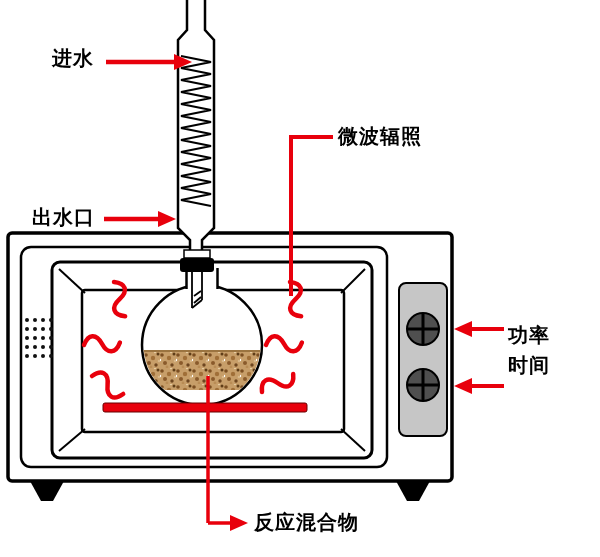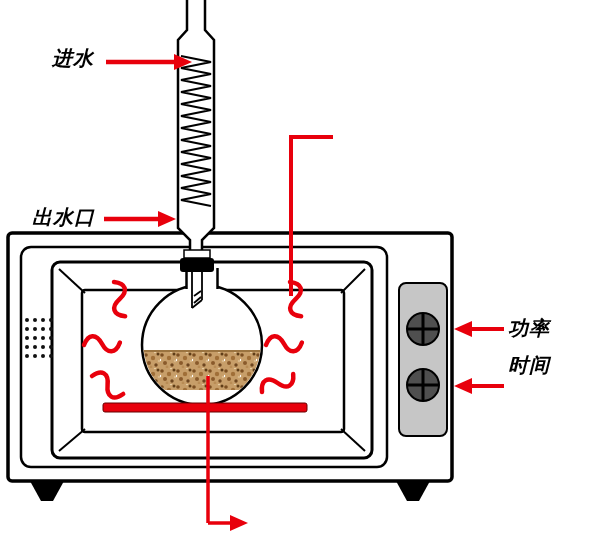--- a/index.html
+++ b/index.html
@@ -1,19 +1,18 @@
 <!DOCTYPE html>
 <html><head>
 <meta charset="utf-8">
 <style>
   html,body{margin:0;padding:0;background:#fff;}
   #stage{
     position:relative;width:596px;height:557px;background:#fff;overflow:hidden;
     font-family:"DejaVu Sans","Liberation Sans",sans-serif;
-    font-style:italic;
   }
   #stage svg{position:absolute;left:0;top:0;}
   .lbl{
     position:absolute;font-size:20px;font-weight:700;color:#000;
     white-space:nowrap;letter-spacing:1px;line-height:1.1;
   }
 </style>
 </head>
 <body>
 
@@ -158,17 +157,19 @@
     </g>
     <g>
       <line x1="208" y1="376" x2="208" y2="523" stroke-width="3.5"></line>
       <line x1="208" y1="523" x2="230" y2="523" stroke-width="3.5"></line>
       <polygon points="230,515 248,523 230,531" stroke="none"></polygon>
     </g>
   </g>
 </svg>
 
 <div class="lbl" style="left:52px;top:47px;">进水</div>
+<div class="lbl" style="left:338px;top:125px;">微波辐照</div>
 <div class="lbl" style="left:32px;top:206px;">出水口</div>
-<div class="lbl" style="left:508px;top:317px;">功率</div>
+<div class="lbl" style="left:508px;top:324px;">功率</div>
 <div class="lbl" style="left:508px;top:354px;">时间</div>
+<div class="lbl" style="left:254px;top:511px;">反应混合物</div>
 
 </div>
 
 </body></html>

